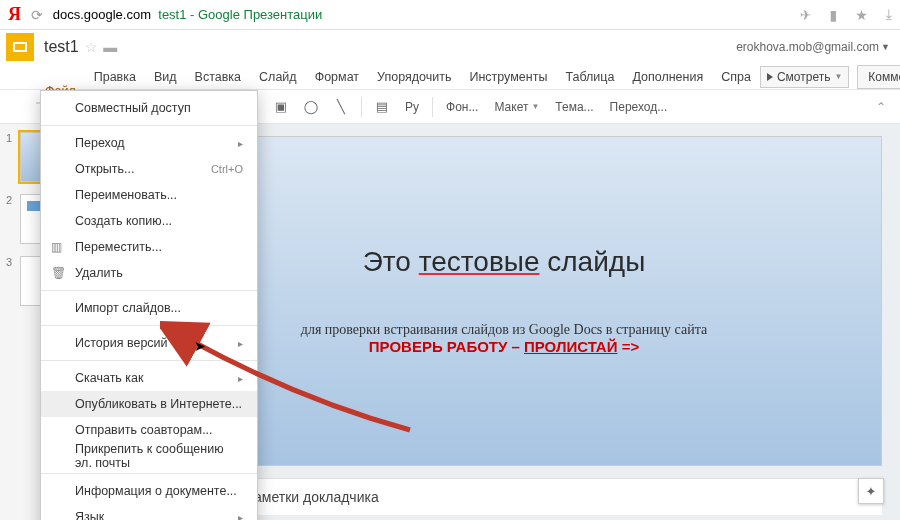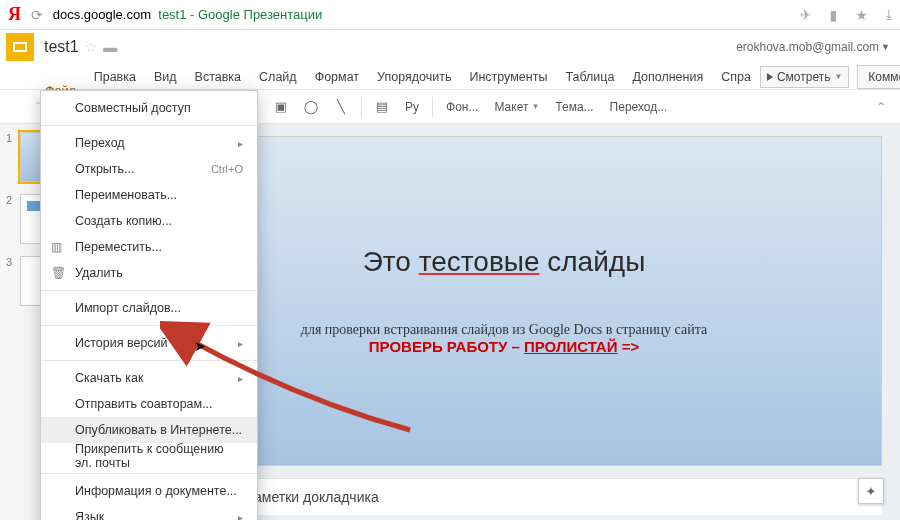--- a/index.html
+++ b/index.html
@@ -231,25 +231,25 @@
   <div class="dd-sep"></div>
   <div class="dd-item">
       <span>История версий</span>
       <span class="sub">▸</span>
     </div>
   <div class="dd-sep"></div>
   <div class="dd-item">
       <span>Скачать как</span>
       <span class="sub">▸</span>
     </div>
-  <div class="dd-item">
-      <span>Отправить соавторам...</span>
-    </div>
   <div class="dd-item hover">
       <span>Опубликовать в Интернете...</span>
+    </div>
+  <div class="dd-item">
+      <span>Отправить соавторам...</span>
     </div>
   <div class="dd-item">
       <span>Прикрепить к сообщению эл. почты</span>
     </div>
   <div class="dd-sep"></div>
   <div class="dd-item">
       <span>Информация о документе...</span>
     </div>
   <div class="dd-item">
       <span>Язык</span>

